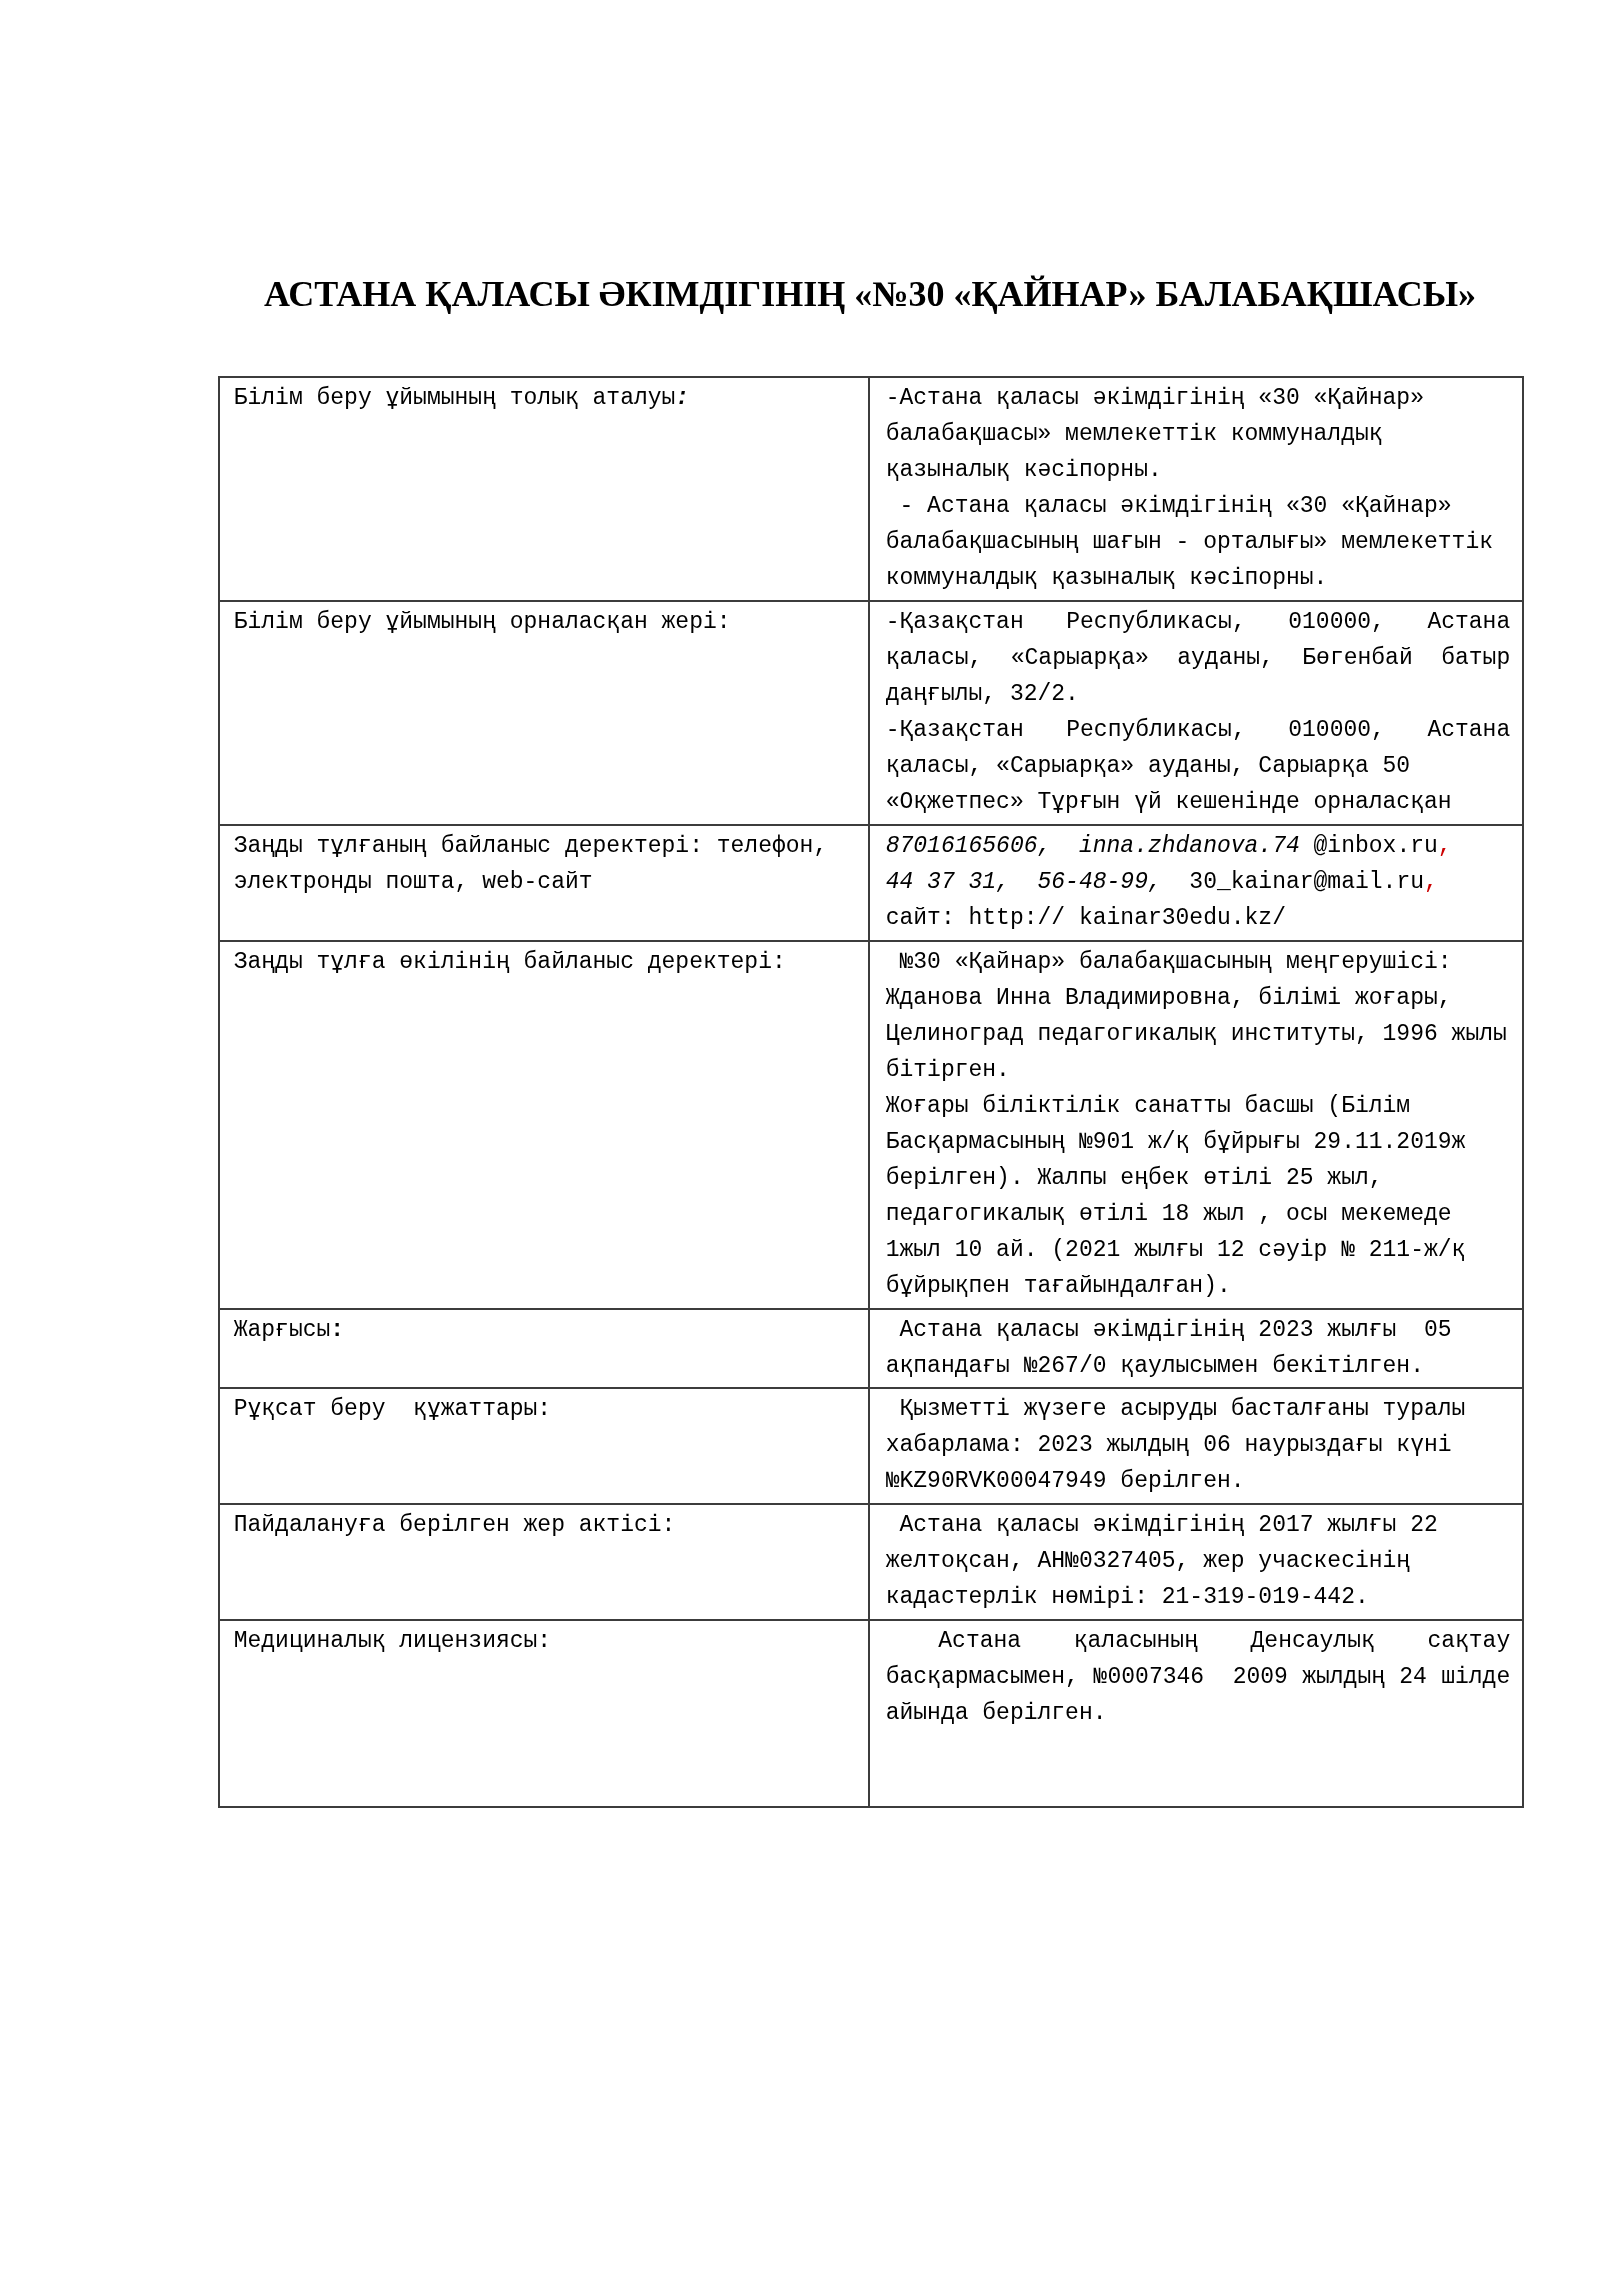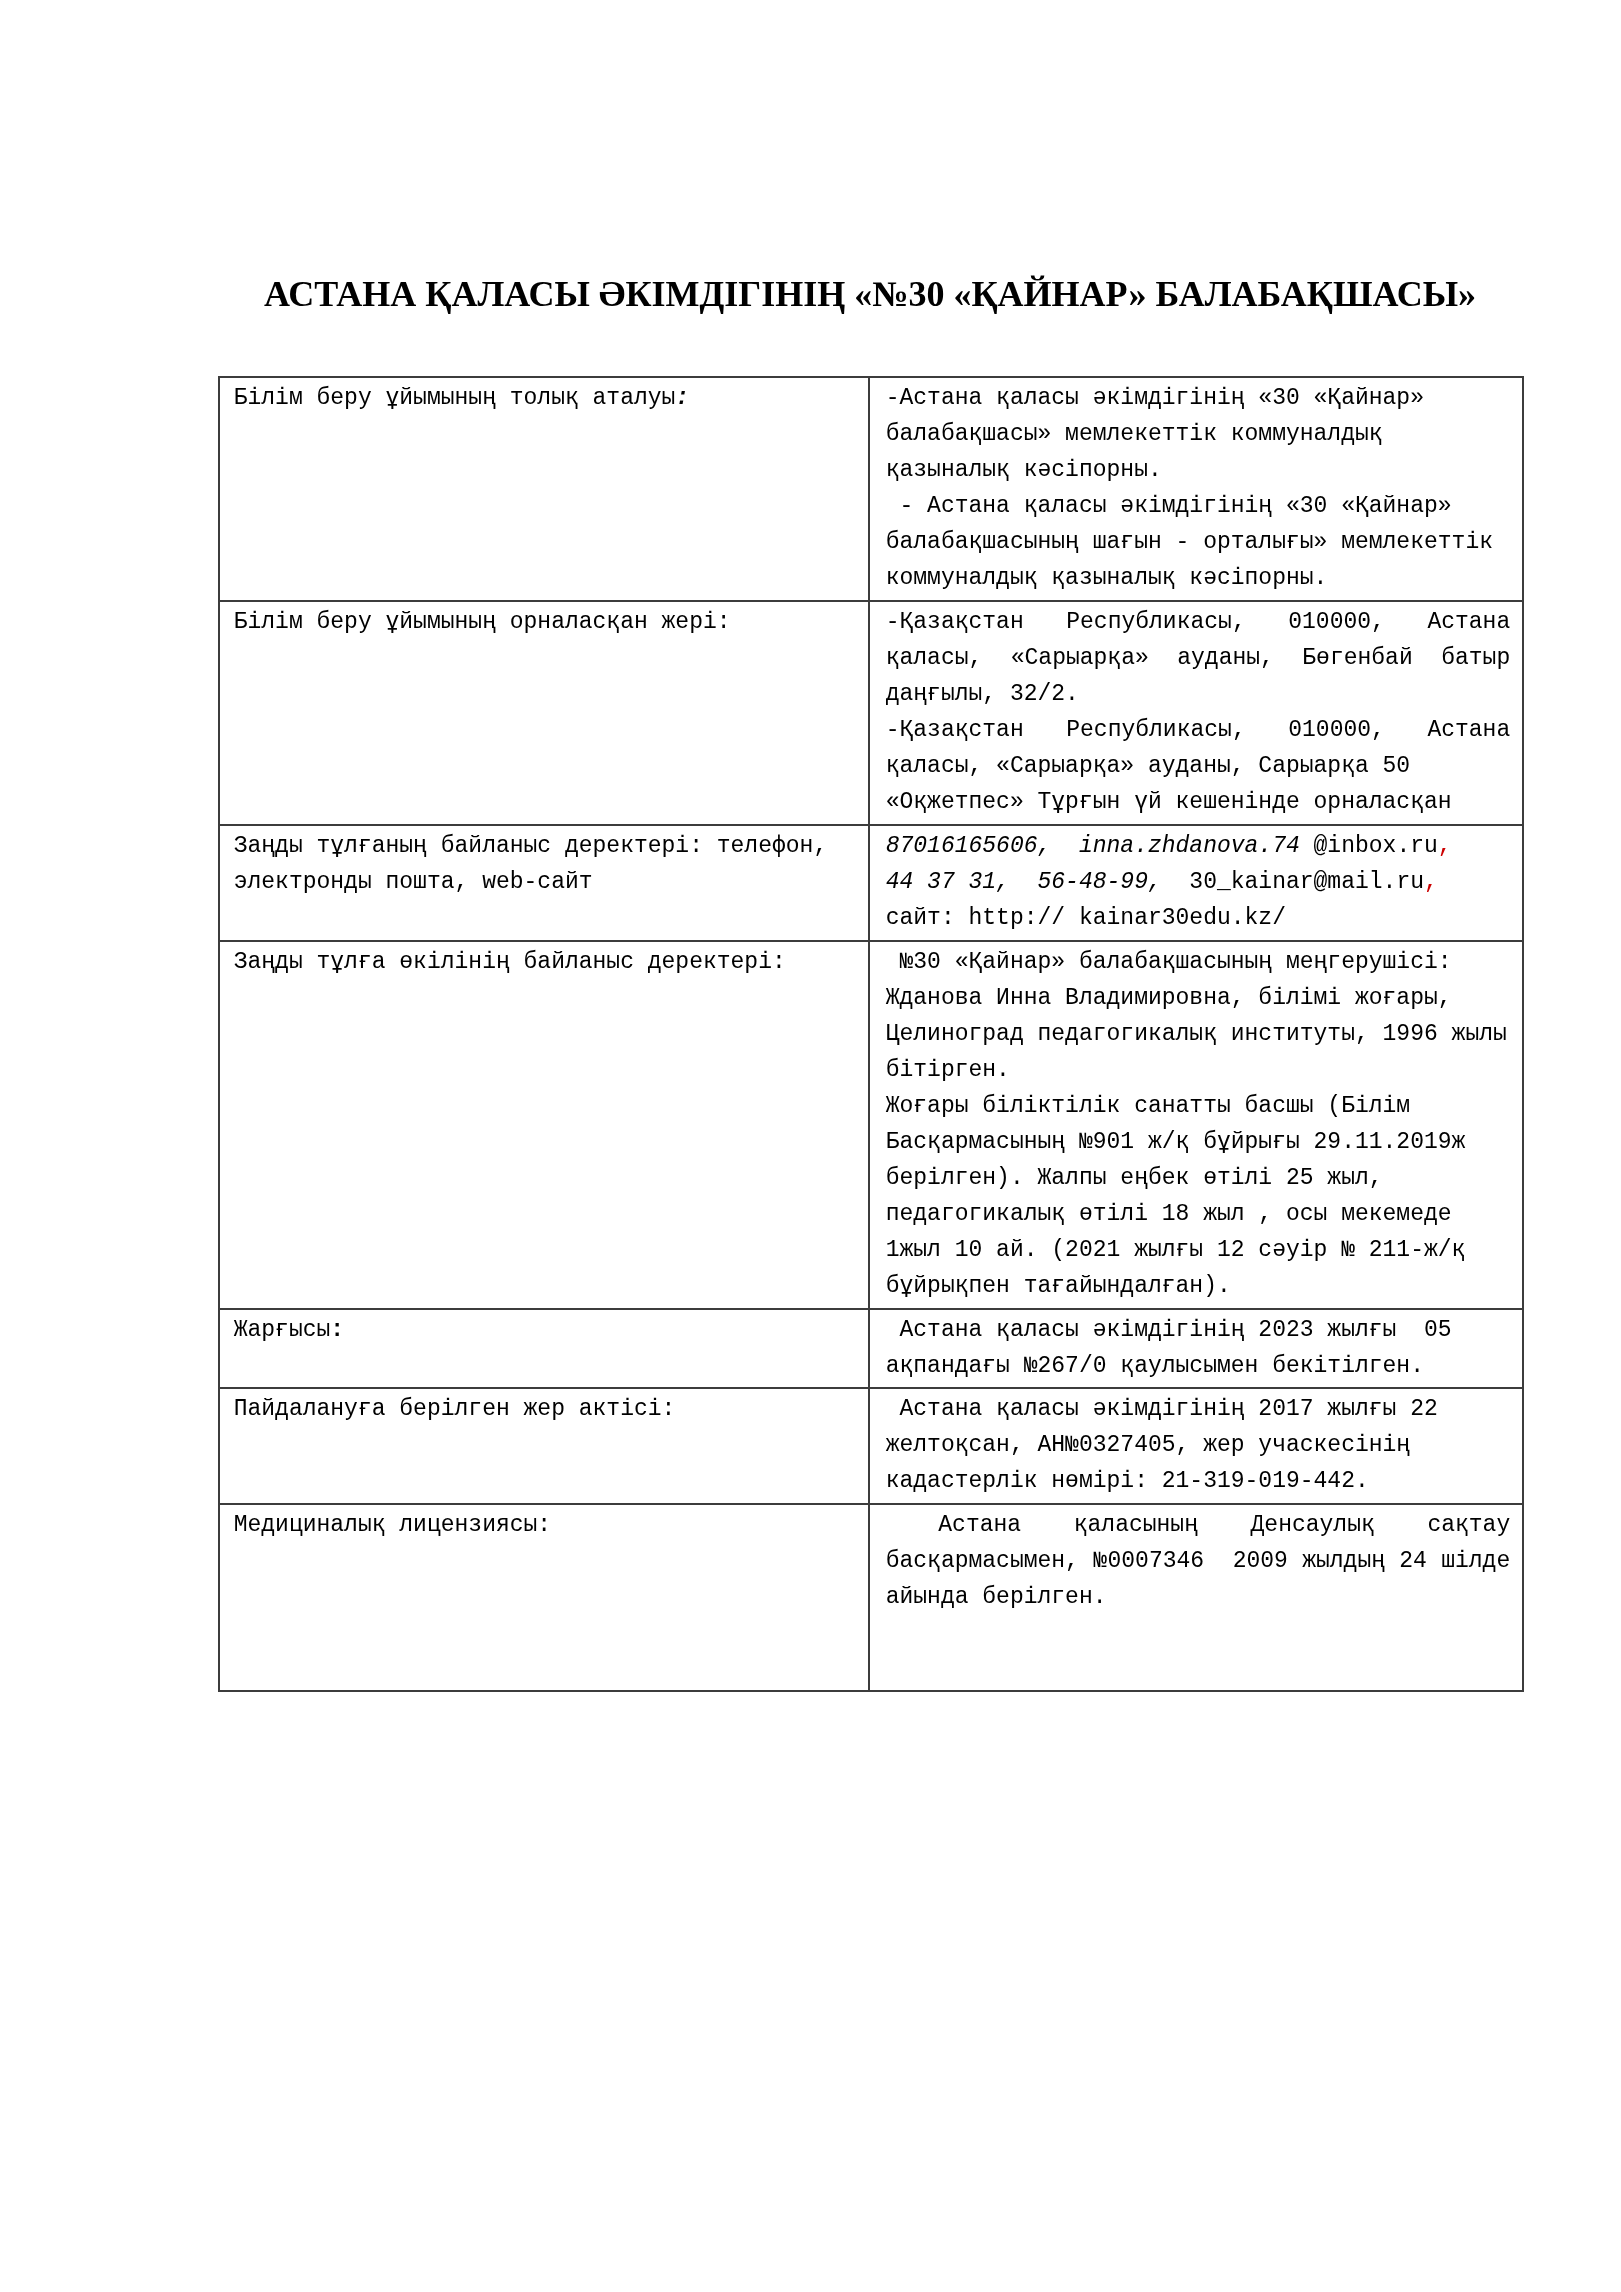--- a/index.html
+++ b/index.html
@@ -106,20 +106,28 @@
           <tr>
             <td class="cell-label">
               <p class="para"><span>Жарғысы</span><span class="bold">:</span></p>
             </td>
             <td class="cell-value">
               <p class="para"><span>&nbsp;Астана қаласы әкімдігінің 2023 жылғы &nbsp;05 ақпандағы №267/0 қаулысымен бекітілген.</span></p>
             </td>
           </tr>
           <tr>
             <td class="cell-label">
+              <p class="para"><span>Рұқсат беру &nbsp;құжаттары:</span></p>
+            </td>
+            <td class="cell-value">
+              <p class="para"><span>&nbsp;Қызметті жүзеге асыруды басталғаны туралы хабарлама: 2023 жылдың 06 наурыздағы күні №KZ90RVK00047949 берілген.</span></p>
+            </td>
+          </tr>
+          <tr>
+            <td class="cell-label">
               <p class="para"><span>Пайдалануға берілген жер актісі:</span></p>
             </td>
             <td class="cell-value">
               <p class="para"><span>&nbsp;Астана қаласы әкімдігінің 2017 жылғы 22 желтоқсан, АН№0327405, жер учаскесінің кадастерлік нөмірі: 21-319-019-442.</span></p>
             </td>
           </tr>
           <tr class="tall">
             <td class="cell-label">
               <p class="para"><span>Медициналық лицензиясы:</span></p>
             </td>

